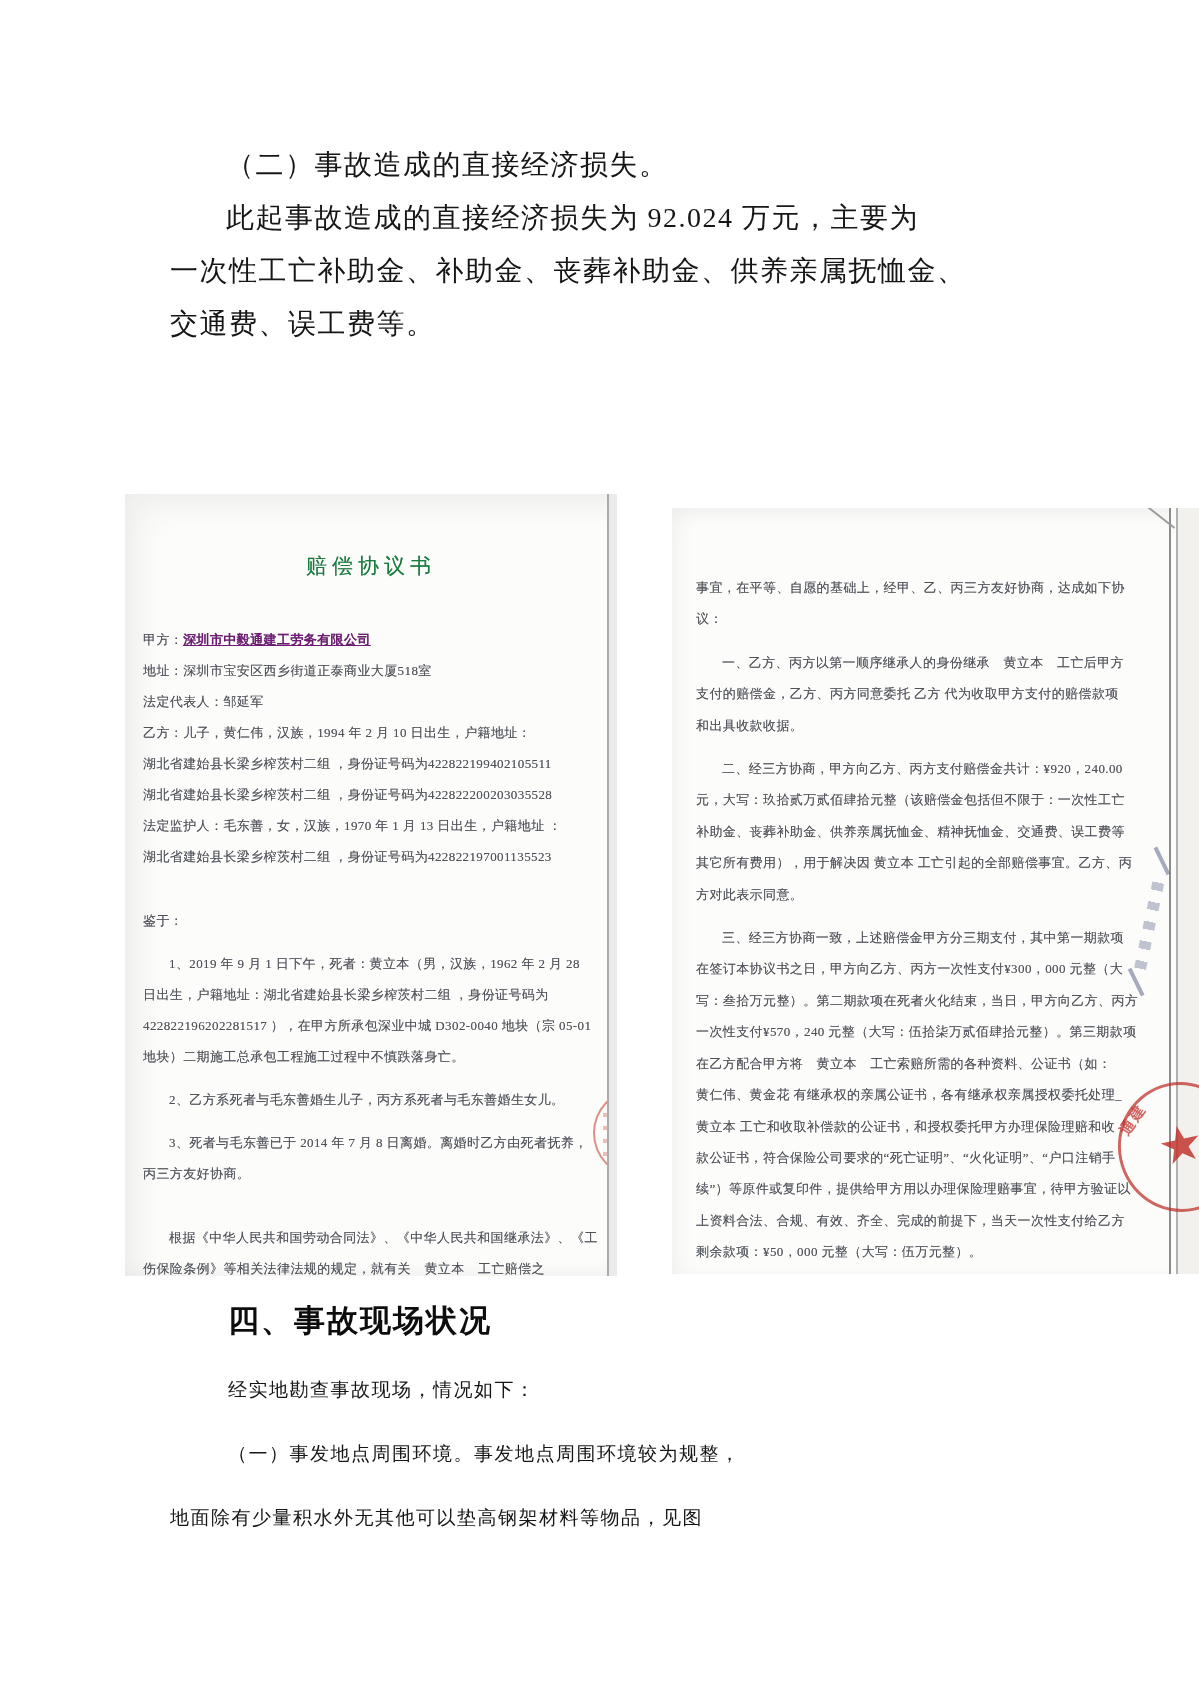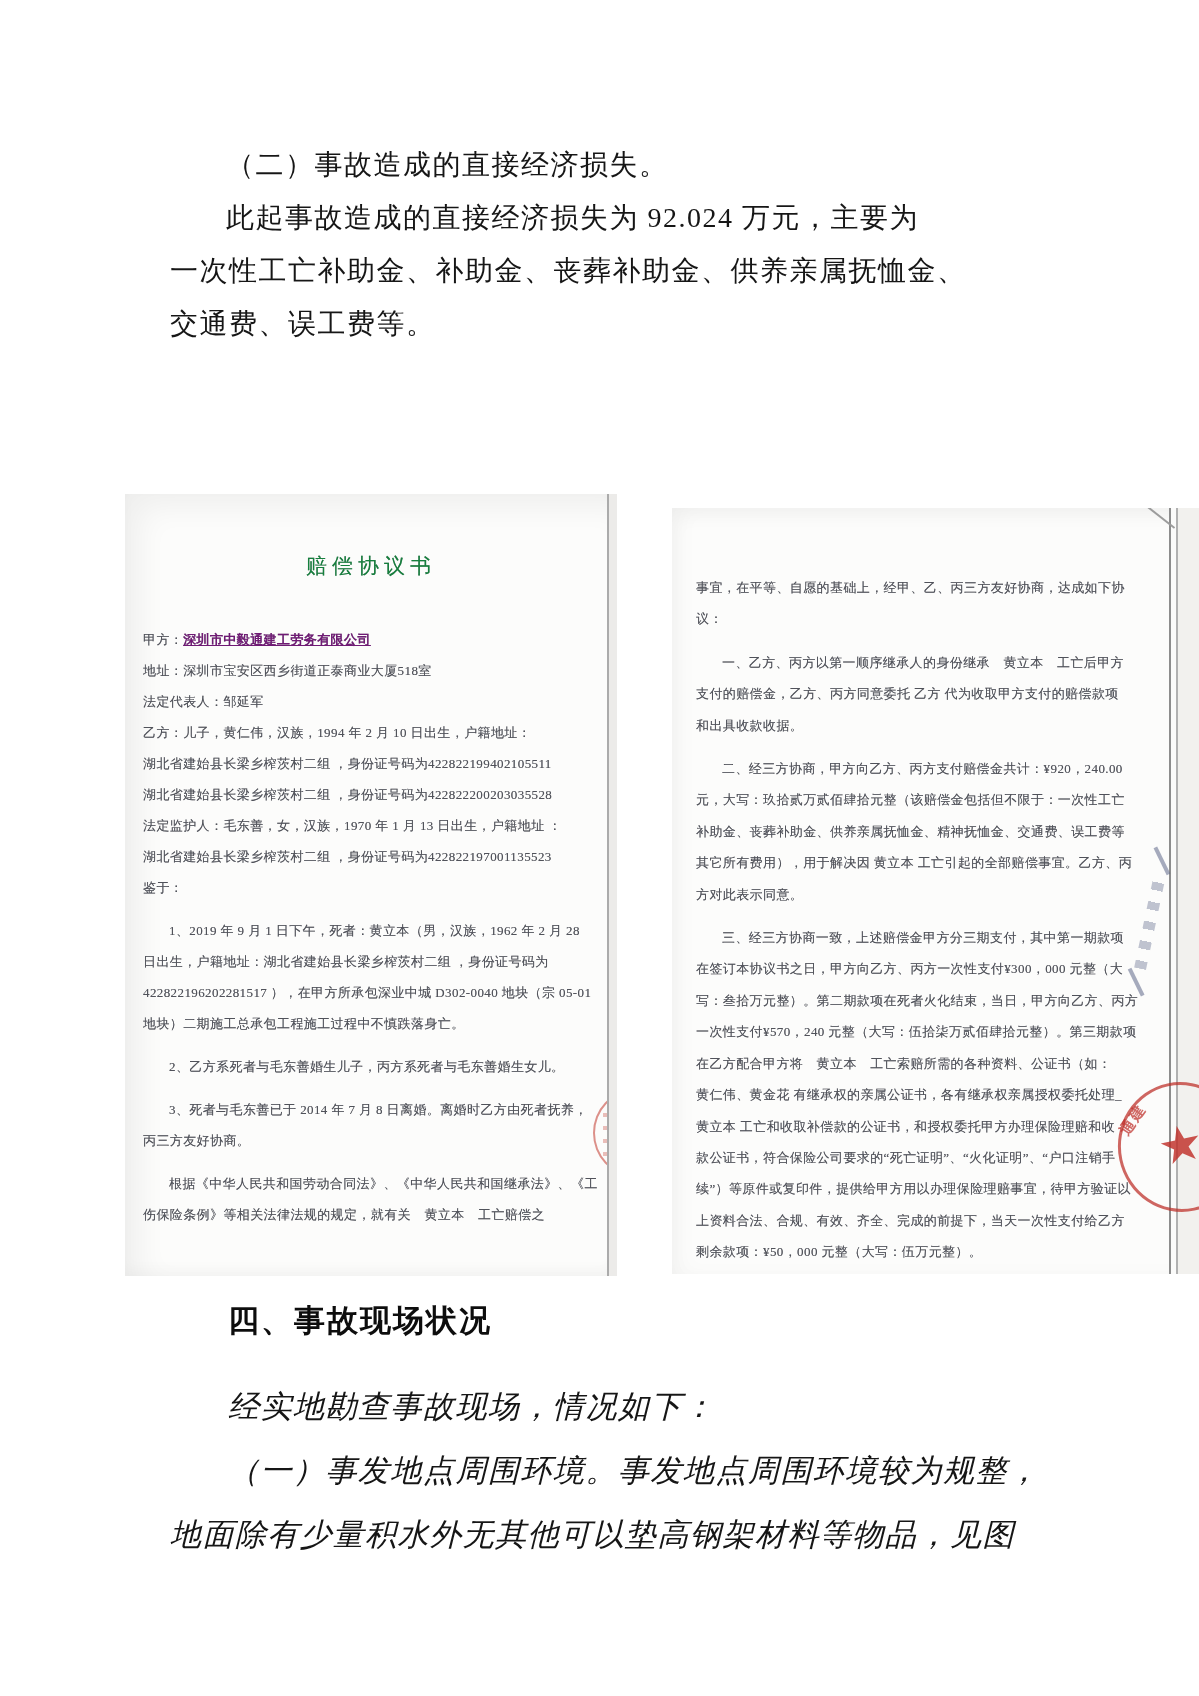--- a/index.html
+++ b/index.html
@@ -24,21 +24,21 @@
 
   .scan-title{margin-top:58px;text-align:center;font-size:21px;letter-spacing:5px;
               color:#15803d;font-weight:500;text-shadow:0 0 .6px rgba(70,70,75,.55);}
   .scan-body{position:relative;}
   .scan-left .scan-body{margin-top:44px;padding:0 10px 0 18px;}
   .scan-right .scan-body{padding:64px 30px 0 24px;}
   .scan-line{font-size:13px;line-height:31px;color:#50525a;letter-spacing:.4px;
              white-space:nowrap;text-shadow:0 0 .5px rgba(80,82,90,.55);}
   .scan-right .scan-line{line-height:31.4px;}
   .scan-line.indent{text-indent:2em;margin-top:12px;}
-  .scan-line.gap{}
+  .scan-line.gap{margin-top:33px;}
   .scan-line .u{text-decoration:underline;font-weight:600;color:#701a75;}
 
   
   .edge-lines{position:absolute;top:0;bottom:0;left:497px;width:36px;
               background:linear-gradient(90deg,#8d8d8d 0 2px,#fbfbfa 2px 7px,#b1b1b1 7px 9px,#f2f1ee 9px 100%);}
   .corner-line{position:absolute;right:26px;top:6px;width:42px;height:2px;background:#9c9c9c;
                transform:rotate(38deg);}
 
   
   .edge-mark{position:absolute;left:458px;top:348px;width:42px;height:132px;transform:rotate(12deg);}
@@ -56,23 +56,23 @@
              font-size:50px;color:rgba(192,46,40,.82);font-family:"DejaVu Sans",sans-serif;}
   .seal-ring-text{position:absolute;left:2px;top:16px;font-size:15px;color:rgba(190,46,40,.72);
              transform:rotate(-44deg);letter-spacing:2px;font-weight:600;}
   .seal-partial{position:absolute;left:468px;top:596px;width:78px;height:82px;
              border:2.5px solid rgba(199,72,61,.6);border-radius:50%;}
   .seal-partial::before{content:"";position:absolute;left:8px;top:14px;width:14px;height:50px;
              background:repeating-linear-gradient(0deg,rgba(199,72,61,.35) 0 4px,transparent 4px 13px);}
 
   
   .sec4{position:absolute;left:170px;top:1298px;width:874px;}
-  .sec4-heading{margin:0 0 31px 0;padding-left:58px;font-size:31px;line-height:46px;
+  .sec4-heading{margin:0 0 14px 0;padding-left:58px;font-size:31px;line-height:46px;
              font-weight:bold;color:#0d0d0d;font-family:Liberation Serif, serif;letter-spacing:2px;}
-  .sec4-line{font-size:31px;line-height:64px;font-style:italic;}
+  .sec4-line{font-size:19px;line-height:64px;}
   .sec4-line.lead{padding-left:58px;}
 
   .page-number{position:absolute;left:0;top:1548px;width:100%;text-align:right;
              font-size:15px;color:#ef4444;letter-spacing:1px;padding-left:20px;}
 </style>
 </head>
 <body>
 
 <div class="sheet">
 

